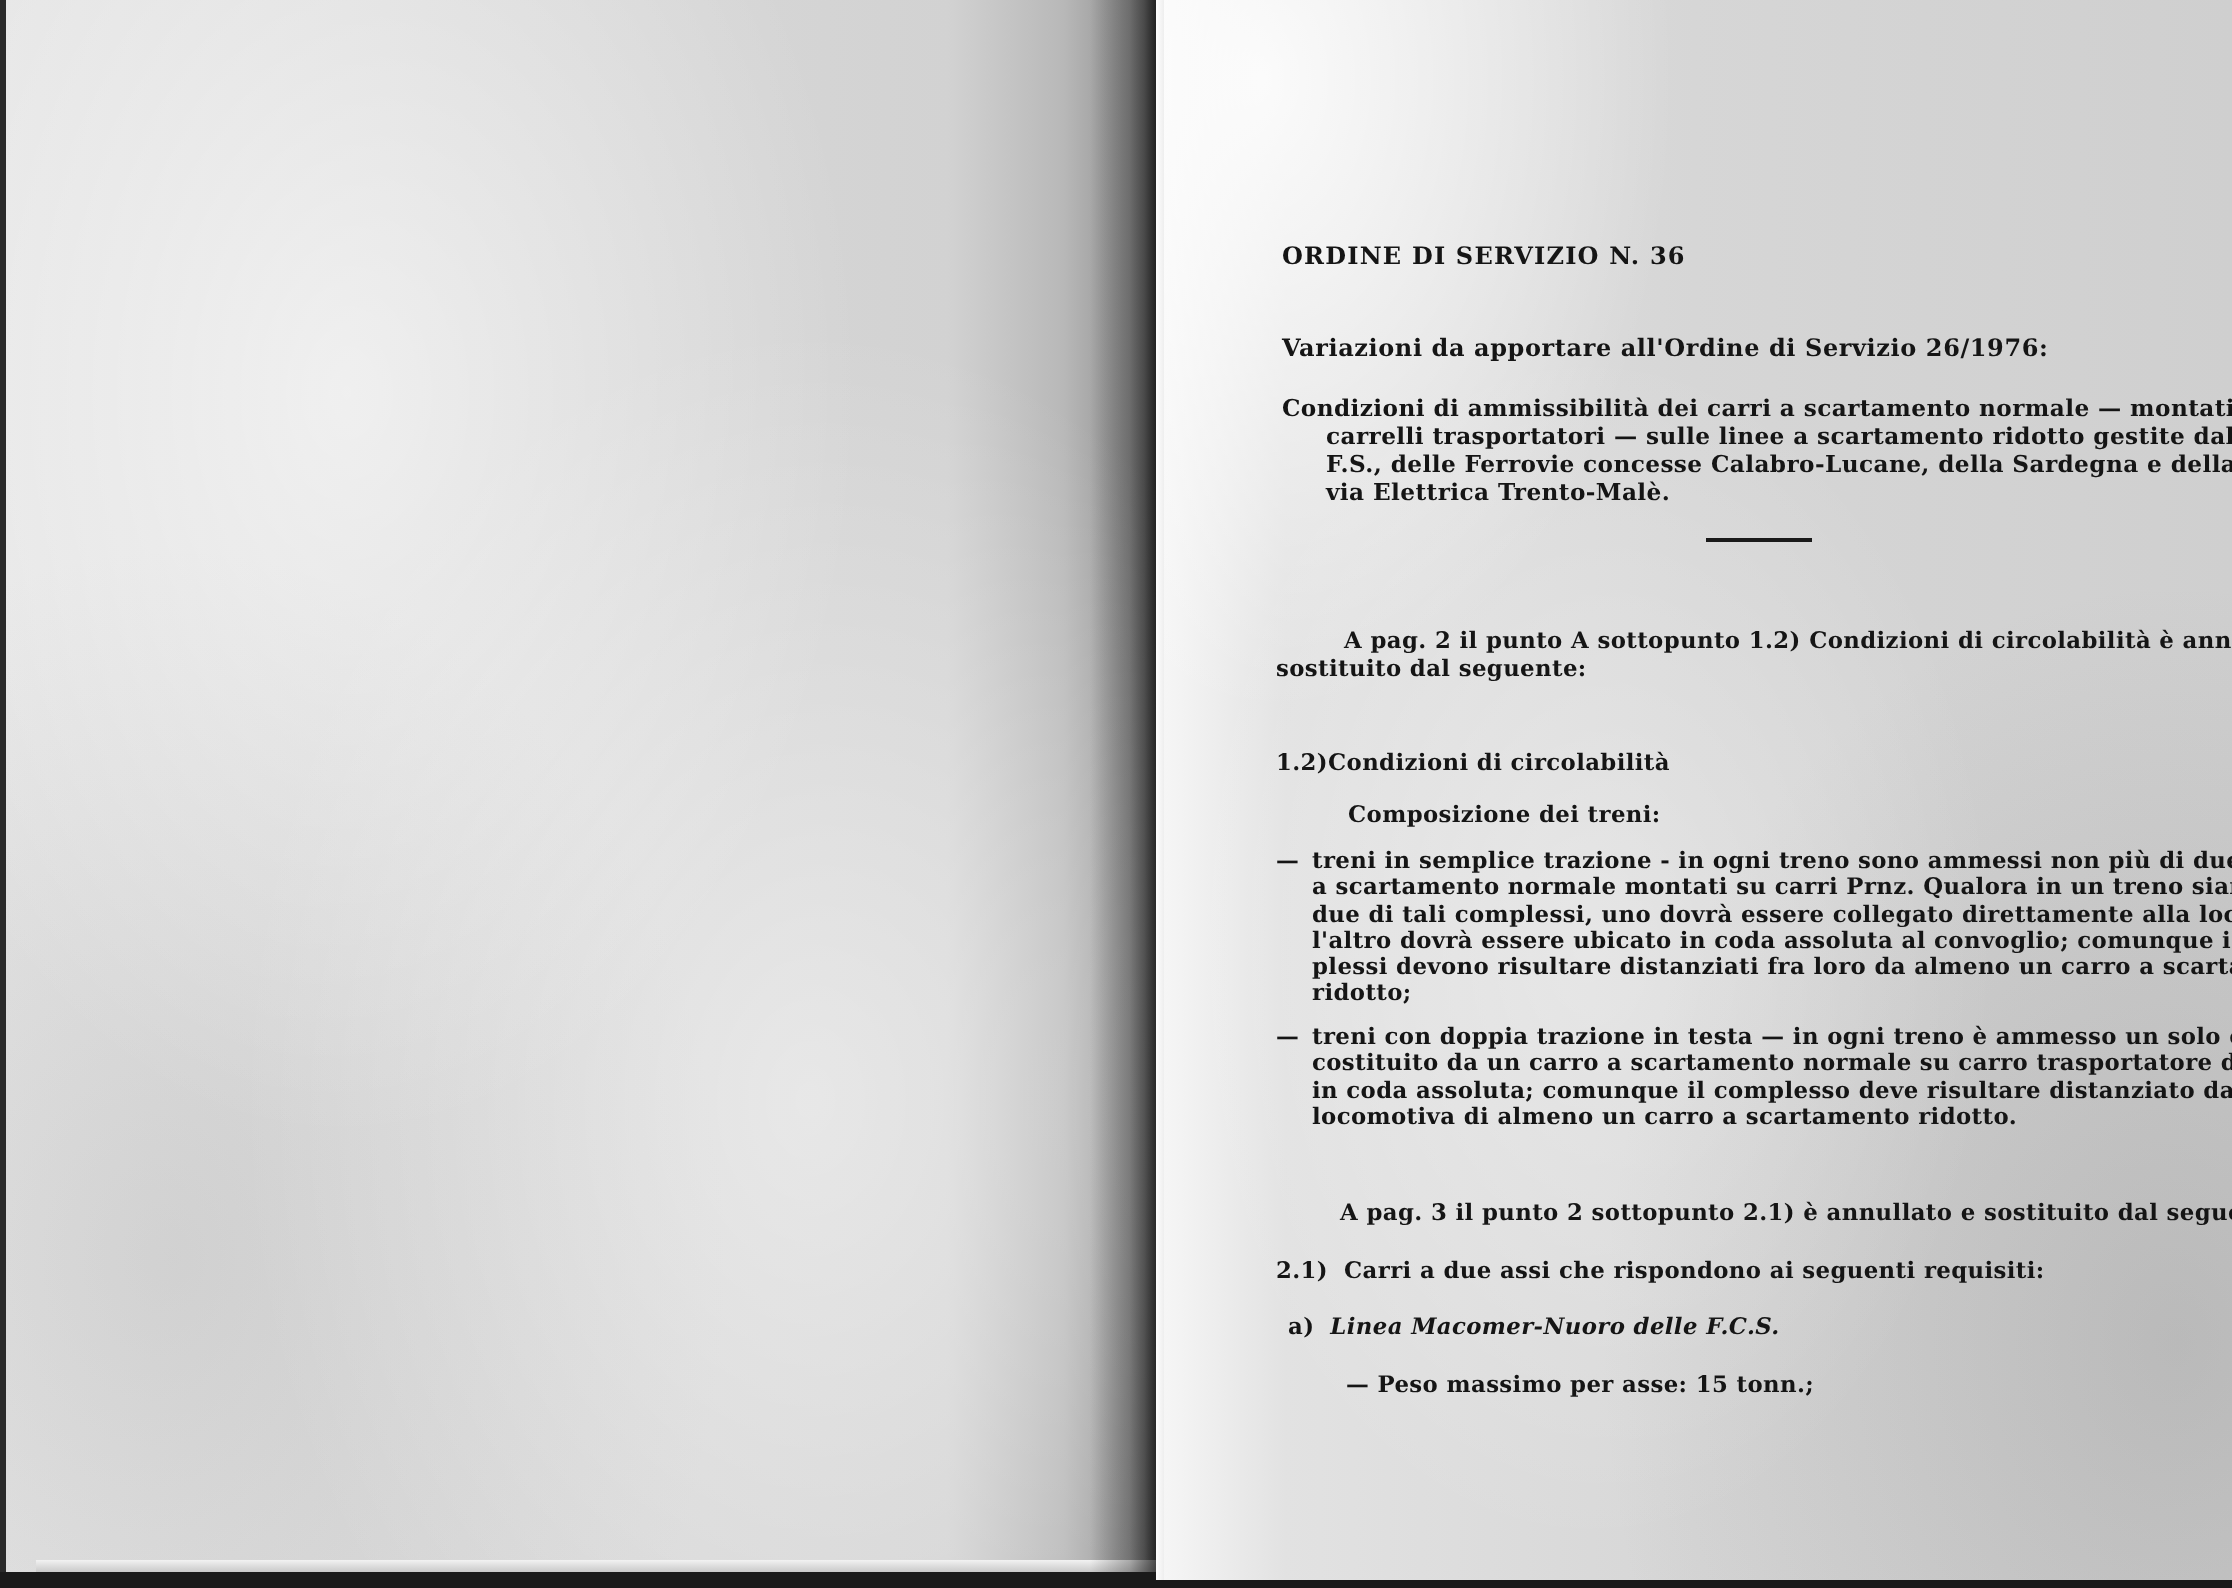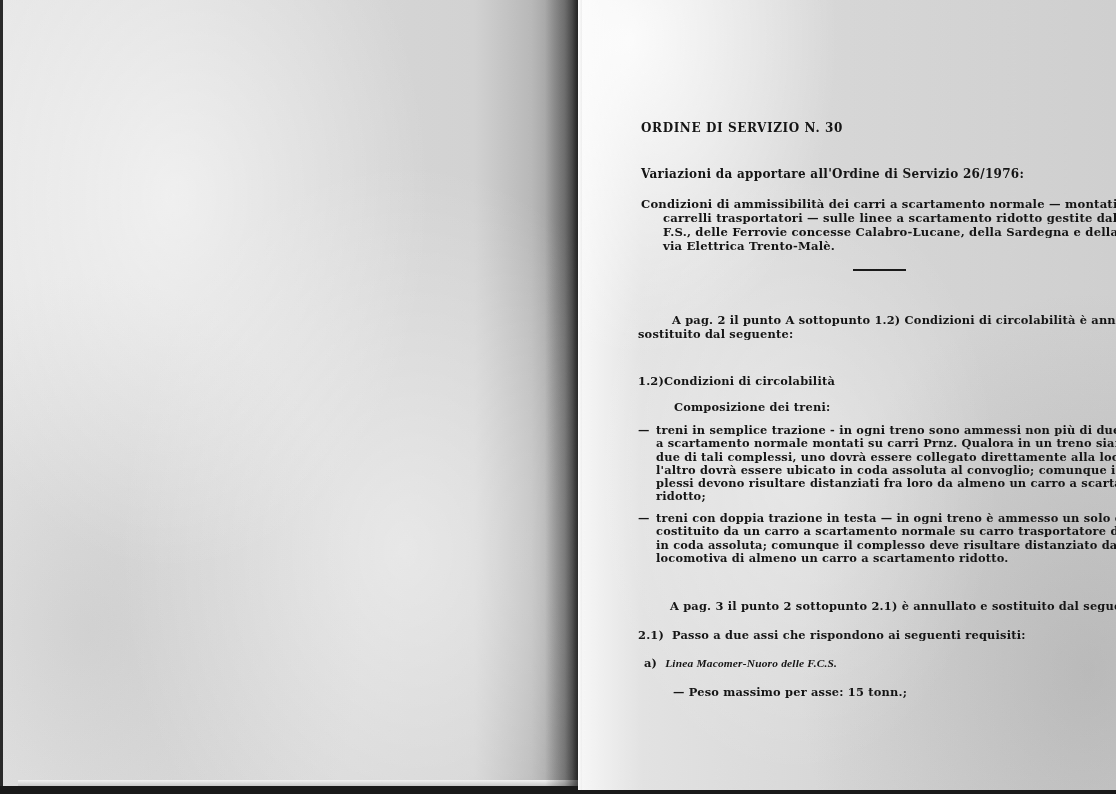--- a/index.html
+++ b/index.html
@@ -60,36 +60,36 @@
   .comp { left:96px; top:400px; }
   .bullet { left:60px; line-height:13.3px; }
   .bullet .dash { position:absolute; left:0; top:0; }
   .bullet .body { position:absolute; left:18px; top:0; }
   .b1 { top:424px; }
   .b2 { top:512px; }
   .p2 { left:92px; top:599px; }
   .sec21 { left:60px; top:628px; }
   .sec21 .lbl { margin-left:8px; }
   .suba { left:66px; top:656px; }
-  .suba .italic { font-style:italic; margin-left:8px; font-weight:bold;font-family:Liberation Serif, serif; }
+  .suba .italic { font-style:italic; margin-left:8px; font-weight:bold; }
   .req { left:95px;text-align:center; }
   .r1 { top:685px; }
   .r2 { top:706px; }
   .r3 { top:727px; }
 </style>
 </head>
 <body>
 
 <div class="page page-left"></div>
 <div class="spine-shadow"></div>
 
 <div class="page page-right">
   <div class="doc">
 
-    <div class="abs title">ORDINE DI SERVIZIO N. 30</div>
+    <div class="abs title">ORDINE DI SERVIZIO N. 36</div>
 
     <div class="abs subtitle">Variazioni da apportare all'Ordine di Servizio 26/1976:</div>
 
     <div class="abs heading-block">
       <span style="display:block">Condizioni di ammissibilità dei carri a scartamento normale — montati su</span>
       <span class="indent">carrelli trasportatori — sulle linee a scartamento ridotto gestite dalle</span>
       <span class="indent">F.S., delle Ferrovie concesse Calabro-Lucane, della Sardegna e della Ferro-</span>
       <span class="indent">via Elettrica Trento-Malè.</span>
     </div>
 
@@ -124,21 +124,21 @@
         <span style="display:block">treni con doppia trazione in testa — in ogni treno è ammesso un solo complesso</span>
         <span style="display:block">costituito da un carro a scartamento normale su carro trasportatore da ubicare</span>
         <span style="display:block">in coda assoluta; comunque il complesso deve risultare distanziato dalla seconda</span>
         <span style="display:block">locomotiva di almeno un carro a scartamento ridotto.</span>
       </div>
     </div>
 
     <div class="abs p2">A pag. 3 il punto 2 sottopunto 2.1) è annullato e sostituito dal seguente:</div>
 
     <div class="abs sec21">
-      <span>2.1)</span><span class="lbl">Passo a due assi che rispondono ai seguenti requisiti:</span>
+      <span>2.1)</span><span class="lbl">Carri a due assi che rispondono ai seguenti requisiti:</span>
     </div>
 
     <div class="abs suba">
       <span>a)</span><span class="italic">Linea Macomer-Nuoro delle F.C.S.</span>
     </div>
 
     <div class="abs req r1">— Peso massimo per asse: 15 tonn.;</div>
 
   </div>
 </div>

